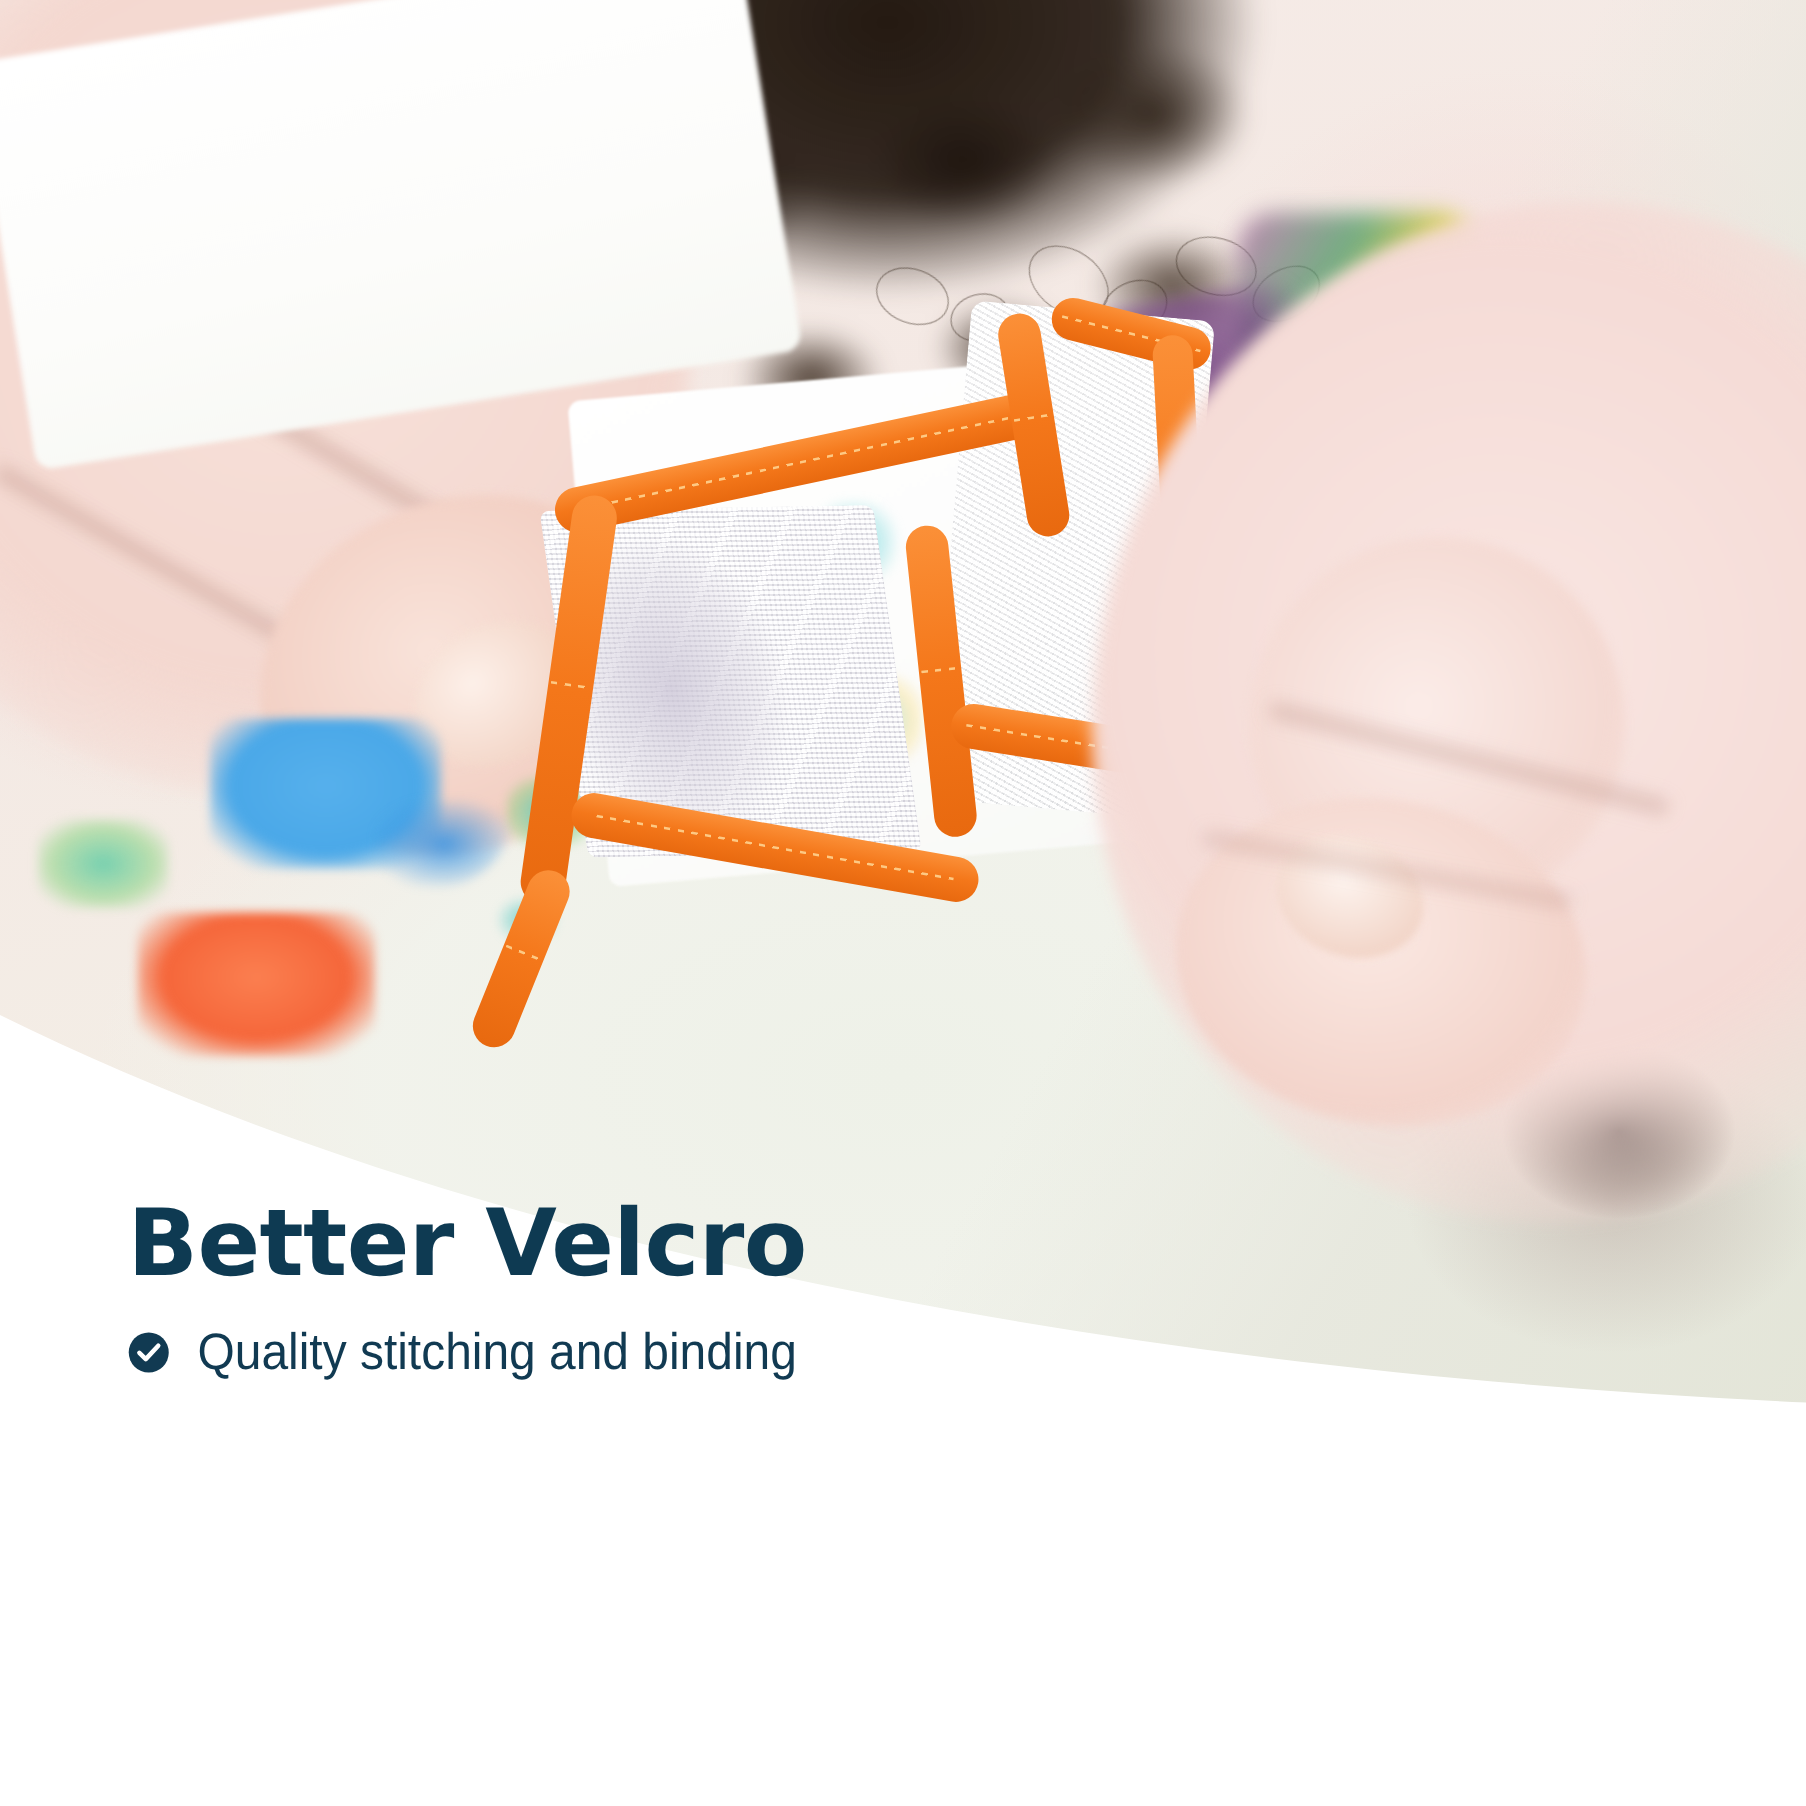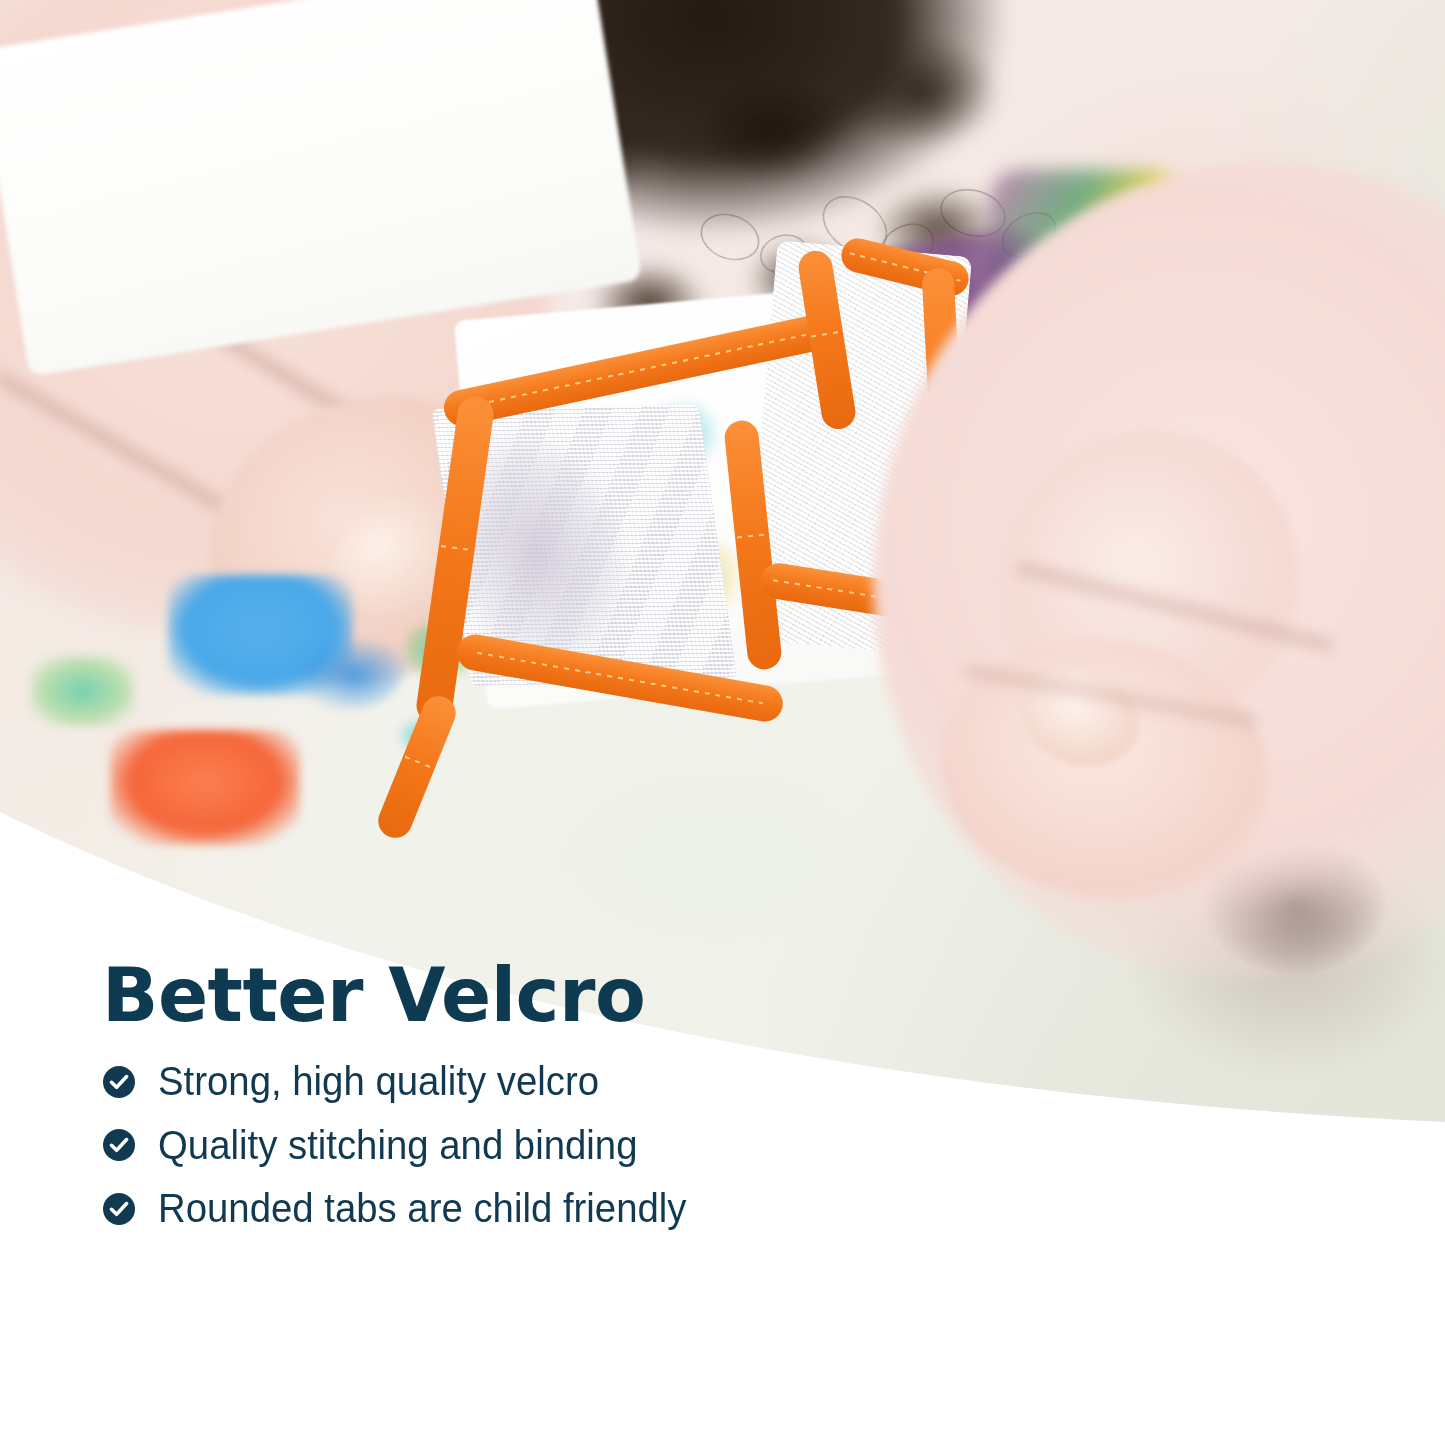--- a/index.html
+++ b/index.html
@@ -213,48 +213,30 @@
       <path d="M0,812 C300,960 760,1090 1445,1122 L1445,1445 L0,1445 Z" fill="#ffffff"></path>
     </svg>
   </div>
 
   <div id="content">
 
     <div id="title">Better Velcro</div>
 
     <div id="bullets">
 
-      <div class="bullet-row">
-        <span class="bullet-icon">
-          <svg width="34" height="34" viewBox="0 0 34 34" xmlns="http://www.w3.org/2000/svg">
-            <circle cx="17" cy="17" r="16" fill="#113a52"></circle>
-            <path d="M9.5 17.3 L14.6 22.3 L24.6 11.6" fill="none" stroke="#ffffff" stroke-width="3.6" stroke-linecap="round" stroke-linejoin="round"></path>
-          </svg>
-        </span>
-        <span class="bullet-text">Strong, high quality velcro</span>
-      </div>
 
       <div class="bullet-row">
         <span class="bullet-icon">
           <svg width="34" height="34" viewBox="0 0 34 34" xmlns="http://www.w3.org/2000/svg">
             <circle cx="17" cy="17" r="16" fill="#113a52"></circle>
             <path d="M9.5 17.3 L14.6 22.3 L24.6 11.6" fill="none" stroke="#ffffff" stroke-width="3.6" stroke-linecap="round" stroke-linejoin="round"></path>
           </svg>
         </span>
         <span class="bullet-text">Quality stitching and binding</span>
       </div>
 
 
-      <div class="bullet-row">
-        <span class="bullet-icon">
-          <svg width="34" height="34" viewBox="0 0 34 34" xmlns="http://www.w3.org/2000/svg">
-            <circle cx="17" cy="17" r="16" fill="#113a52"></circle>
-            <path d="M9.5 17.3 L14.6 22.3 L24.6 11.6" fill="none" stroke="#ffffff" stroke-width="3.6" stroke-linecap="round" stroke-linejoin="round"></path>
-          </svg>
-        </span>
-        <span class="bullet-text">Rounded tabs are child friendly</span>
-      </div>
 
 
     </div>
   </div>
 
 </div>
 
 </body></html>

